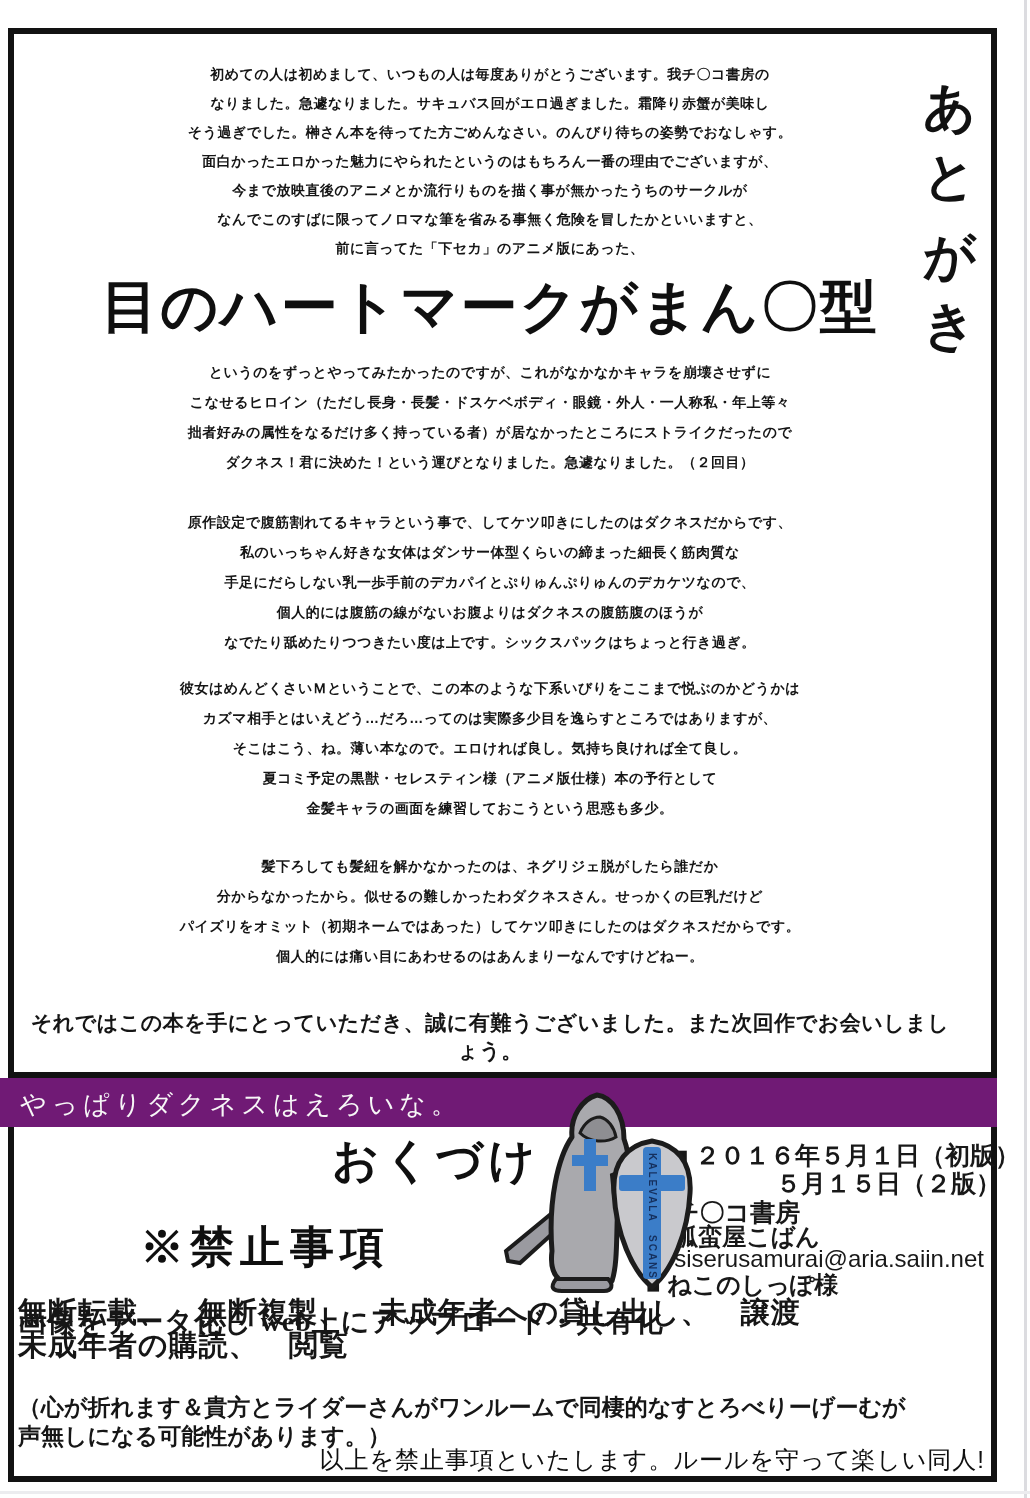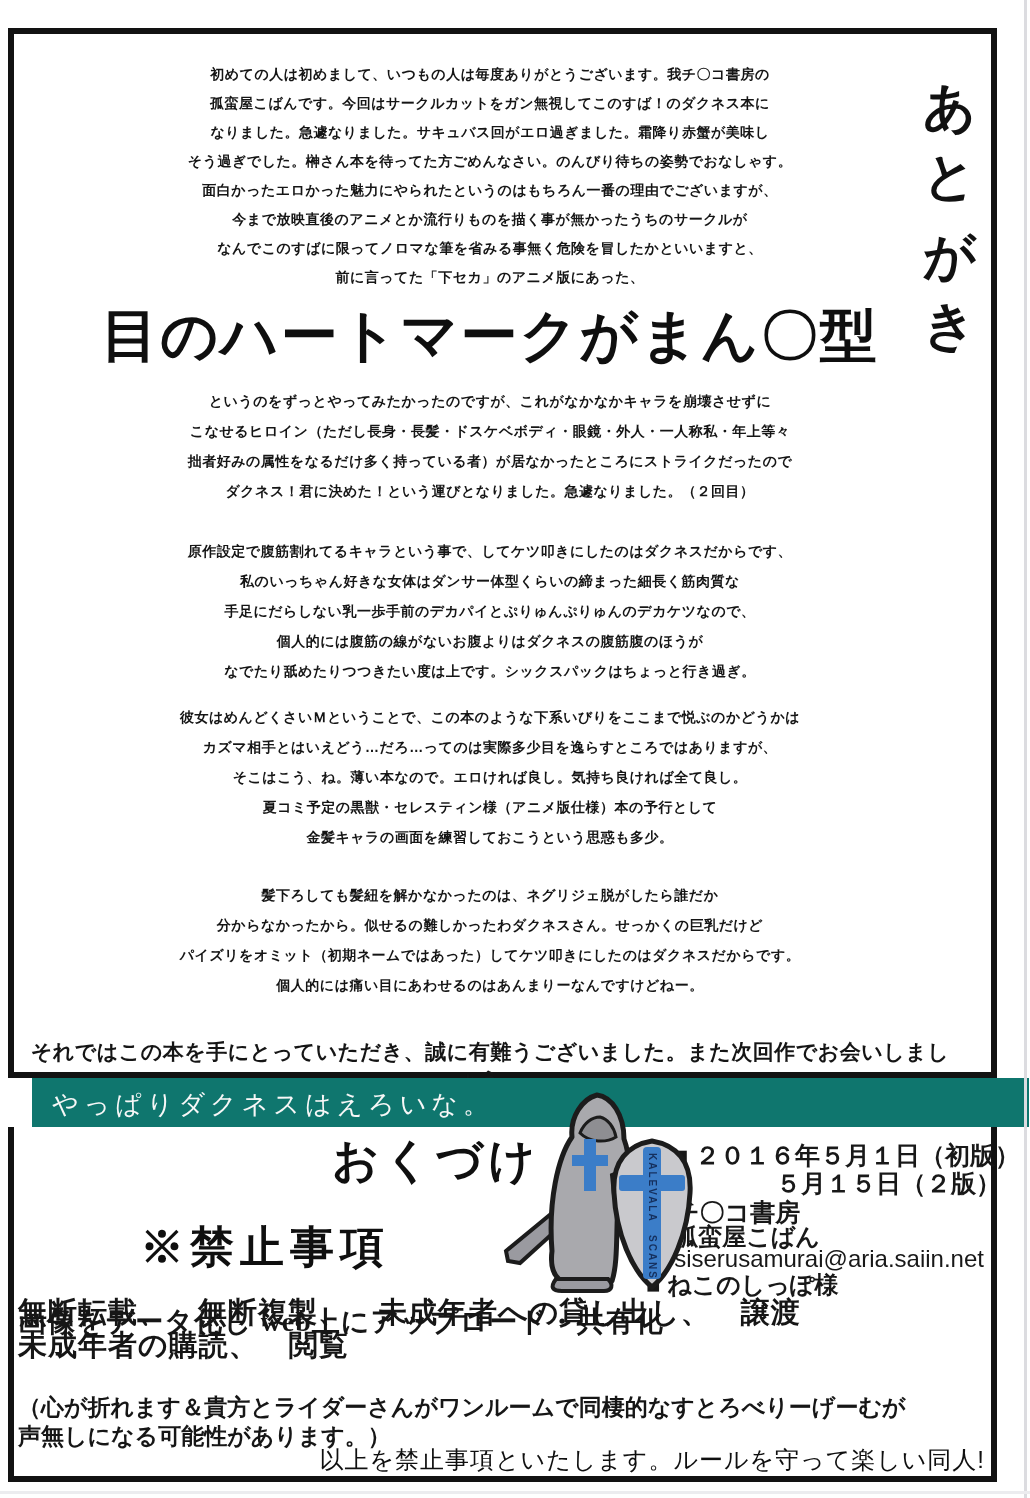--- a/index.html
+++ b/index.html
@@ -38,21 +38,21 @@
     margin-top:8px; margin-bottom:16px; white-space:nowrap; color:#0f0f0f;
   }
   .para.p2 { margin-top:0; }
   .para.p3 { margin-top:30px; }
   .para.p4 { margin-top:16px; }
   .para.p5 { margin-top:28px; }
   .closing { margin-top:38px; font-size:21px; font-weight:600; letter-spacing:0.5px; }
   
   .band {
     position:absolute; left:0; top:1078px; width:997px; height:49px;
-    background:#0f766e; color:#f7f7f7;margin-left:32px;
+    background:#701a75; color:#f7f7f7;
   }
   .band-text {
     position:absolute; left:20px; top:9px;
     font-size:26px; letter-spacing:5px; font-weight:500;
   }
   
   .colophon-box {
     position:absolute; left:8px; top:1127px; width:989px; height:355px;
     border:6px solid #121212; border-top:none; box-sizing:border-box;
     background:#fff;
@@ -96,21 +96,20 @@
 </head>
 <body>
 
 <div class="page">
 
   <div class="main-box">
     <div class="atogaki">あとがき</div>
     <div class="content">
       <div class="para p1">
           <div>初めての人は初めまして、いつもの人は毎度ありがとうございます。我チ〇コ書房の</div>
-          <div>孤蛮屋こばんです。今回はサークルカットをガン無視してこのすば！のダクネス本に</div>
           <div>なりました。急遽なりました。サキュバス回がエロ過ぎました。霜降り赤蟹が美味し</div>
           <div>そう過ぎでした。榊さん本を待ってた方ごめんなさい。のんびり待ちの姿勢でおなしゃす。</div>
           <div>面白かったエロかった魅力にやられたというのはもちろん一番の理由でございますが、</div>
           <div>今まで放映直後のアニメとか流行りものを描く事が無かったうちのサークルが</div>
           <div>なんでこのすばに限ってノロマな筆を省みる事無く危険を冒したかといいますと、</div>
           <div>前に言ってた「下セカ」のアニメ版にあった、</div>
         </div>
       <div class="big-heading">目のハートマークがまん〇型</div>
       <div class="para p2">
           <div>というのをずっとやってみたかったのですが、これがなかなかキャラを崩壊させずに</div>

